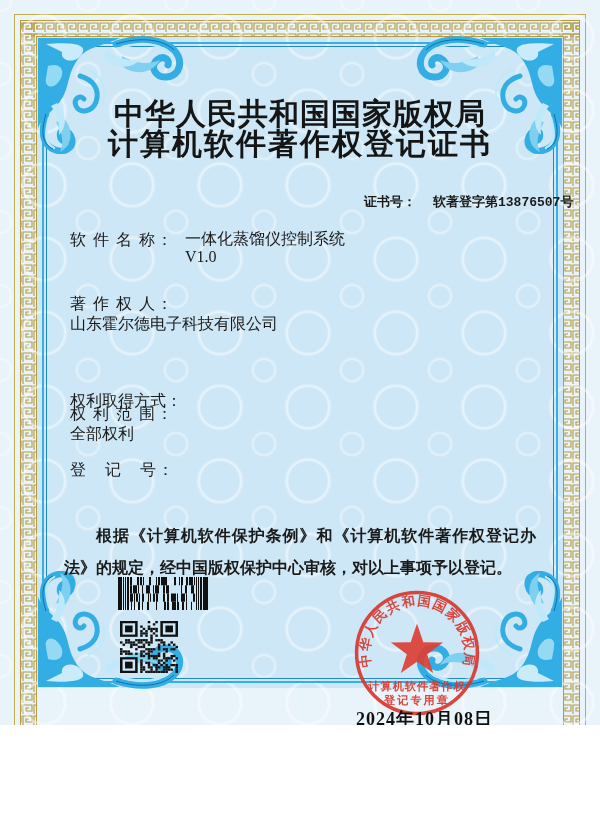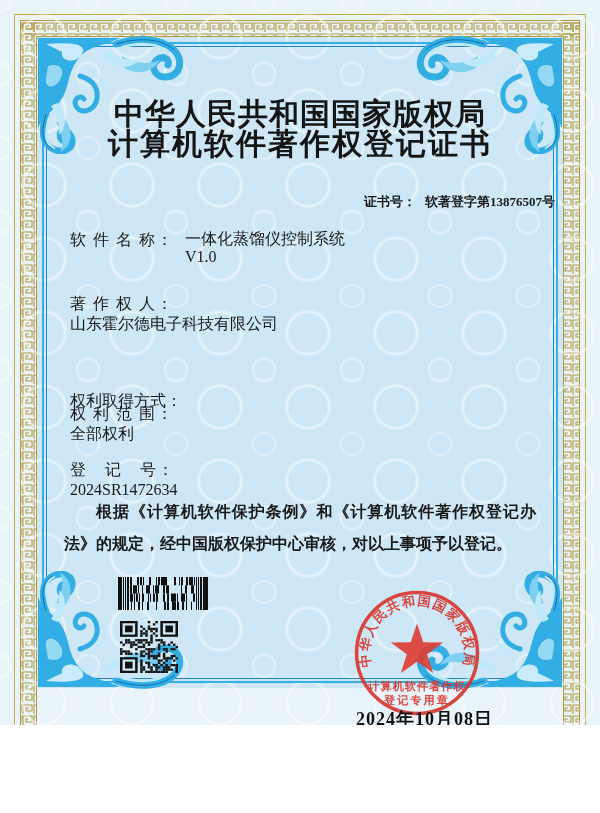--- a/index.html
+++ b/index.html
@@ -31,30 +31,30 @@
   .corner.tr{top:36px;right:36px;transform:scaleX(-1);}
   .corner.bl{bottom:36px;left:36px;transform:scaleY(-1);}
   .corner.br{bottom:36px;right:36px;transform:scale(-1,-1);}
 
   .title{position:absolute;left:0;width:100%;text-align:center;
     font-weight:bold;color:#151515;font-size:30px;letter-spacing:1px;}
   .title1{top:94px;}
   .title2{top:124px;letter-spacing:2px;}
 
   .certno{position:absolute;left:364px;top:193px;font-size:13px;font-weight:bold;color:#1a1a1a;}
-  .certno .val{margin-left:9px;}
+  .certno .val{margin-left:17px;font-family:Liberation Mono, monospace;}
 
   .field{position:absolute;left:70px;font-size:16px;font-weight:normal;color:#1a1a1a;white-space:nowrap;}
   .flabel{display:inline-block;width:115px;letter-spacing:1.5px;vertical-align:top;}
   .flabel.tight{letter-spacing:0;}
   .fvalue{display:inline-block;vertical-align:top;}
   .vline{display:block;line-height:17.5px;}
   .f1{top:230px;} .f2{top:294px;} .f3{top:391px;} .f4{top:404px;} .f5{top:460px;}
 
-  .statement{position:absolute;left:64px;top:496px;width:472px;
+  .statement{position:absolute;left:64px;top:520px;width:472px;
     font-size:16px;font-weight:bold;color:#1a1a1a;line-height:32px;
     text-align:justify;text-indent:2em;}
 
   .barcode{position:absolute;left:118px;top:577px;width:90px;height:33px;}
   .qrcode{position:absolute;left:120px;top:621px;width:58px;height:52px;}
 
   .seal{position:absolute;left:352px;top:588px;width:130px;height:130px;opacity:0.92;}
   .date{position:absolute;left:356px;top:707px;font-size:18px;font-weight:bold;
     color:#101010;letter-spacing:1px;}
   .defs-holder{position:absolute;width:0;height:0;overflow:hidden;}
@@ -139,21 +139,21 @@
 
   <div class="field f3">
     <span class="flabel tight">权利取得方式：</span>
   </div>
 
   <div class="field f4">
     <span class="flabel">权 利 范 围：</span><span class="fvalue vline">全部权利</span>
   </div>
 
   <div class="field f5">
-    <span class="flabel">登　记　号：</span><span class="fvalue vline">2024SR1472634</span>
+    <span class="flabel">登　记　号：</span>
   </div>
 
   <div class="statement">根据《计算机软件保护条例》和《计算机软件著作权登记办法》的规定，经中国版权保护中心审核，对以上事项予以登记。</div>
 
   <svg id="barcode" class="barcode" viewBox="0 0 90 33" preserveAspectRatio="none">
       <rect x="0" y="0" width="4" height="33" fill="#111"></rect>
       <rect x="5" y="0" width="1" height="33" fill="#111"></rect>
       <rect x="7" y="0" width="1" height="33" fill="#111"></rect>
       <rect x="9" y="0" width="2" height="33" fill="#111"></rect>
       <rect x="78" y="0" width="1" height="33" fill="#111"></rect>

